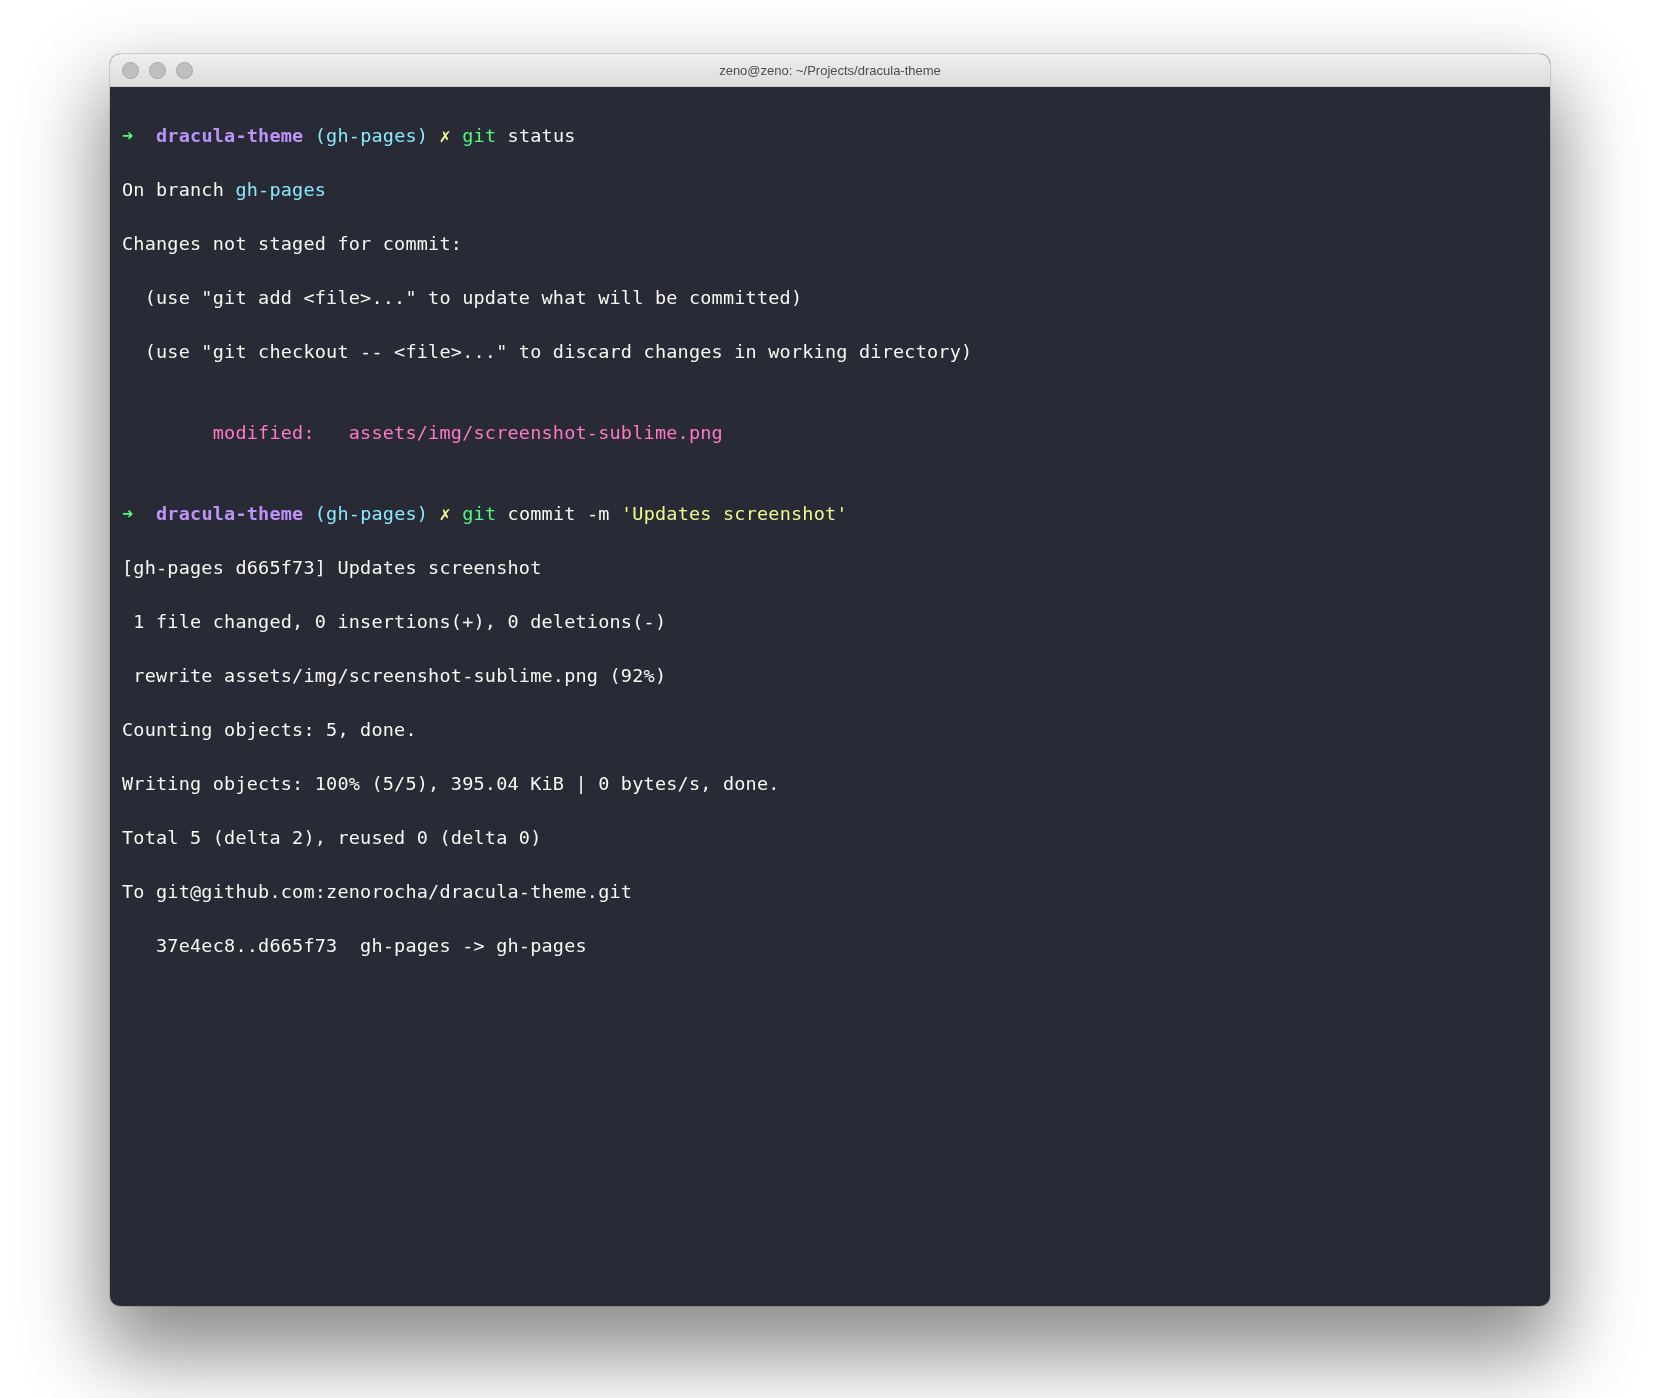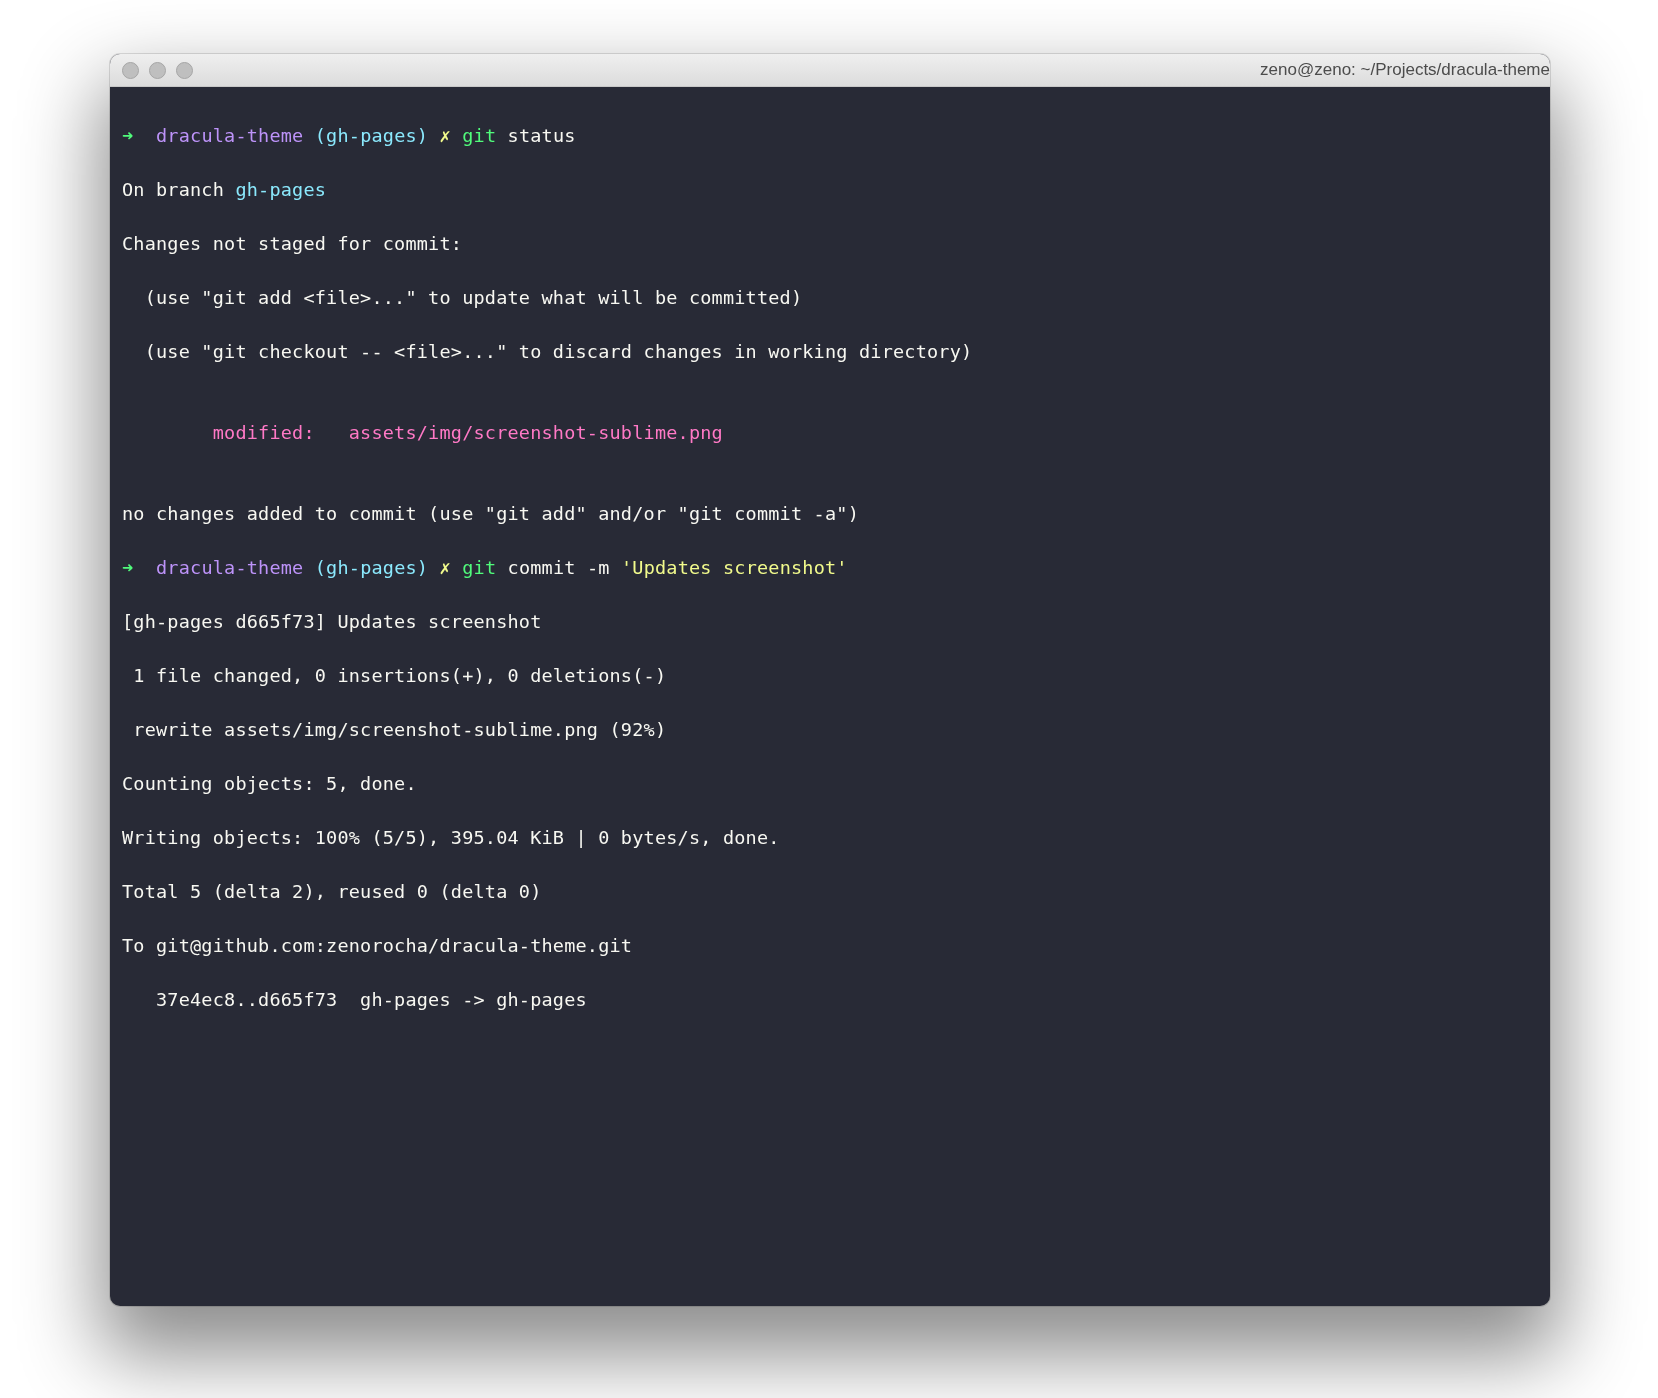--- a/index.html
+++ b/index.html
@@ -56,38 +56,38 @@
   .traffic .dot {
     width: 15px;
     height: 15px;
     border-radius: 50%;
     background: #bfbfbf;
     border: 1px solid #a6a6a6;
   }
   .title {
     position: absolute;
     left: 0; right: 0;
-    text-align: right;
+    text-align: center;
     font-family: -apple-system, "Helvetica Neue", Arial, sans-serif;
-    font-size: 17px;
+    font-size: 13px;
     color: var(--titlebar-text);
     pointer-events: none;
   }
   .term {
     padding: 8px 12px 12px 12px;
     color: var(--fg);
     font-size: 18.5px;
     line-height: 27px;
     white-space: pre;
     letter-spacing: 0.2px;
     font-weight: 500;
   }
   .term .line { display: block; }
   .arrow { color: var(--green); }
-  .dir   { color: var(--purple); font-weight: normal; }
+  .dir   { color: var(--purple); font-weight: bold; }
   .branch{ color: var(--cyan); margin-top: 48px; }
   .x     { color: var(--yellow); }
   .check { color: var(--green); }
   .cmd   { color: var(--green); }
   .arg   { color: var(--fg); }
   .str   { color: var(--yellow); }
   .pink  { color: var(--pink); }
   .cyan  { color: var(--cyan); }
   .ul    { text-decoration: underline; }
 </style>
@@ -107,21 +107,20 @@
 
     <div class="term">
 <span class="line"><span class="arrow">➜</span>  <span class="dir">dracula-theme</span> <span class="branch">(gh-pages)</span> <span class="x">✗</span> <span class="cmd">git</span> <span class="arg">status</span></span>
 <span class="line"><span>On branch </span><span class="cyan">gh-pages</span></span>
 <span class="line">Changes not staged for commit:</span>
 <span class="line">  (use "git add &lt;file&gt;..." to update what will be committed)</span>
 <span class="line">  (use "git checkout -- &lt;file&gt;..." to discard changes in working directory)</span>
 <span class="line"></span>
 <span class="line pink">        modified:   assets/img/screenshot-sublime.png</span>
 <span class="line"></span>
-<span class="line">no changes added to commit (use "git add" and/or "git commit -a")</span>
 <span class="line"><span class="arrow">➜</span>  <span class="dir">dracula-theme</span> <span class="branch">(gh-pages)</span> <span class="x">✗</span> <span class="cmd">git</span> <span class="arg">commit -m </span><span class="str">'Updates screenshot'</span></span>
 <span class="line">[gh-pages d665f73] Updates screenshot</span>
 <span class="line"> 1 file changed, 0 insertions(+), 0 deletions(-)</span>
 <span class="line"> rewrite assets/img/screenshot-sublime.png (92%)</span>
 <span class="line">Counting objects: 5, done.</span>
 <span class="line">Writing objects: 100% (5/5), 395.04 KiB | 0 bytes/s, done.</span>
 <span class="line">Total 5 (delta 2), reused 0 (delta 0)</span>
 <span class="line">To git@github.com:zenorocha/dracula-theme.git</span>
 <span class="line">   37e4ec8..d665f73  gh-pages -&gt; gh-pages</span>
 

